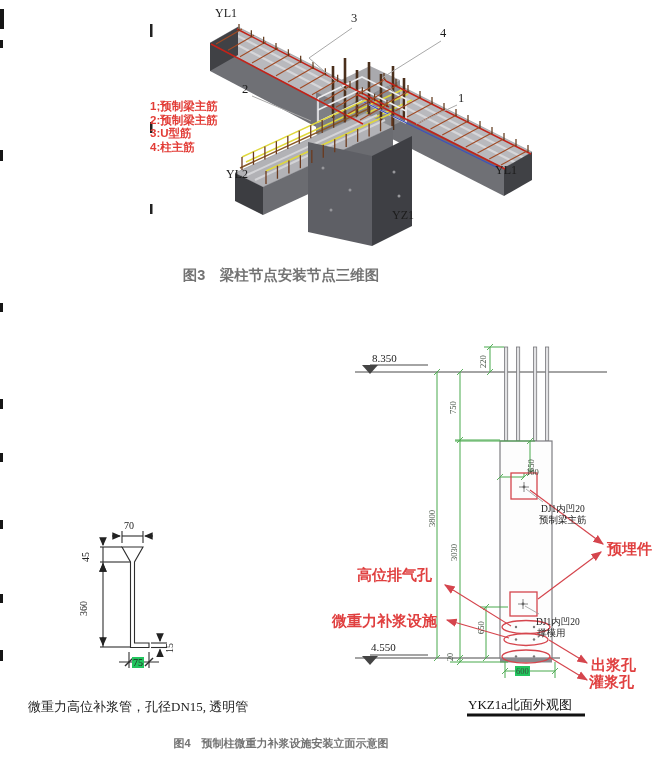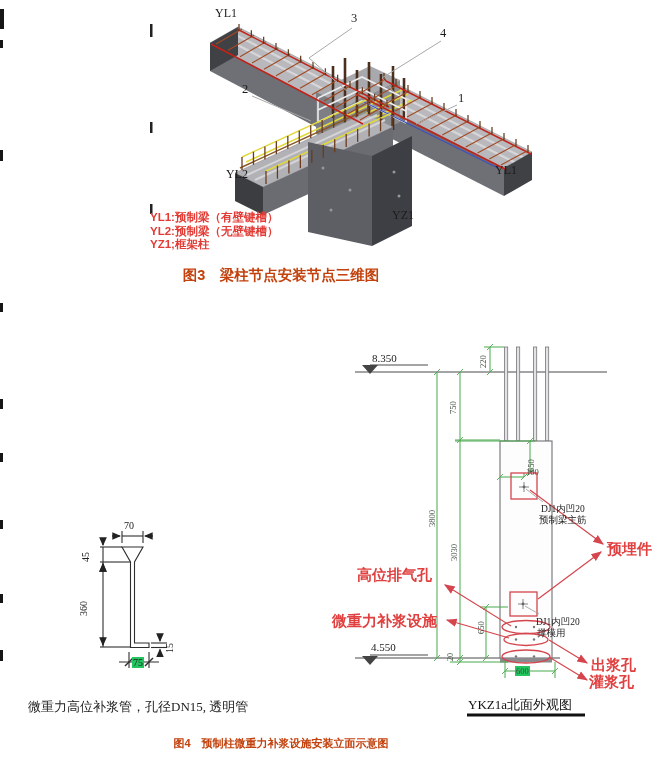--- a/index.html
+++ b/index.html
@@ -3,21 +3,21 @@
 <meta charset="utf-8">
 <style>
   html,body{margin:0;padding:0;background:#ffffff;}
   #page{position:relative;width:657px;height:761px;background:#ffffff;overflow:hidden;
         font-family:"Liberation Serif",serif;}
   svg{position:absolute;left:0;top:0;}
   .abs{position:absolute;white-space:nowrap;}
   .lbl{font:12px "Liberation Serif",serif;color:#1c1c1c;margin-left:24px;}
   .num{font:12.5px "Liberation Serif",serif;color:#1c1c1c;}
   .red-lgd{font:600 11.5px "Liberation Sans",sans-serif;color:#e23b35;line-height:13.6px;}
-  .cap{left:0;width:562px;text-align:center;font:bold 14.5px "Liberation Sans",sans-serif;color:#c2410c;}
+  .cap{left:0;width:562px;text-align:center;font:bold 14.5px "Liberation Sans",sans-serif;color:#737373;}
   .dim{font:8.5px "Liberation Serif",serif;color:#3c4a3c;}
   .fdim{font:10px "Liberation Serif",serif;color:#222;}
   .rot{transform:rotate(-90deg);transform-origin:0 0;}
   .note{font:9.5px "Liberation Serif",serif;color:#222;margin-top:6px;}
   .redlbl{font:bold 15px "Liberation Sans",sans-serif;color:#e04040;}
   .lev{font:11px "Liberation Serif",serif;color:#222;}
   .view-title{font:13px "Liberation Serif",serif;color:#111;}
   .pipe-note{font:13px "Liberation Serif",serif;color:#222;}
   .wbg{background:#22c55e;padding:0 1px;}
 </style>
@@ -344,24 +344,25 @@
 
 <div class="abs lbl" style="left:191px;top:6px">YL1</div>
 <div class="abs num" style="left:351px;top:11px">3</div>
 <div class="abs num" style="left:440px;top:26px">4</div>
 <div class="abs num" style="left:242px;top:82px">2</div>
 <div class="abs num" style="left:458px;top:91px">1</div>
 <div class="abs lbl" style="left:202px;top:167px">YL2</div>
 <div class="abs lbl" style="left:471px;top:163px">YL1</div>
 <div class="abs lbl" style="left:368px;top:208px">YZ1</div>
 
-<div class="abs" style="left:150px;top:211px">
-  <div class="red-lgd">YL1:预制梁（有壁键槽）</div>
-  <div class="red-lgd">YL2:预制梁（无壁键槽）</div>
-  <div class="red-lgd">YZ1;框架柱</div>
+<div class="abs" style="left:150px;top:100px">
+  <div class="red-lgd">1;预制梁主筋</div>
+  <div class="red-lgd">2:预制梁主筋</div>
+  <div class="red-lgd">3:U型筋</div>
+  <div class="red-lgd">4:柱主筋</div>
 </div>
 <div class="abs cap" style="top:266px">图3　梁柱节点安装节点三维图</div>
 
 <div class="abs lev" style="left:372px;top:352px">8.350</div>
 <div class="abs lev" style="left:371px;top:641px">4.550</div>
 
 <div class="abs dim rot" style="left:478px;top:368px">220</div>
 <div class="abs dim rot" style="left:448px;top:414px">750</div>
 <div class="abs dim rot" style="left:427px;top:527px">3800</div>
 <div class="abs dim rot" style="left:449px;top:561px">3030</div>

